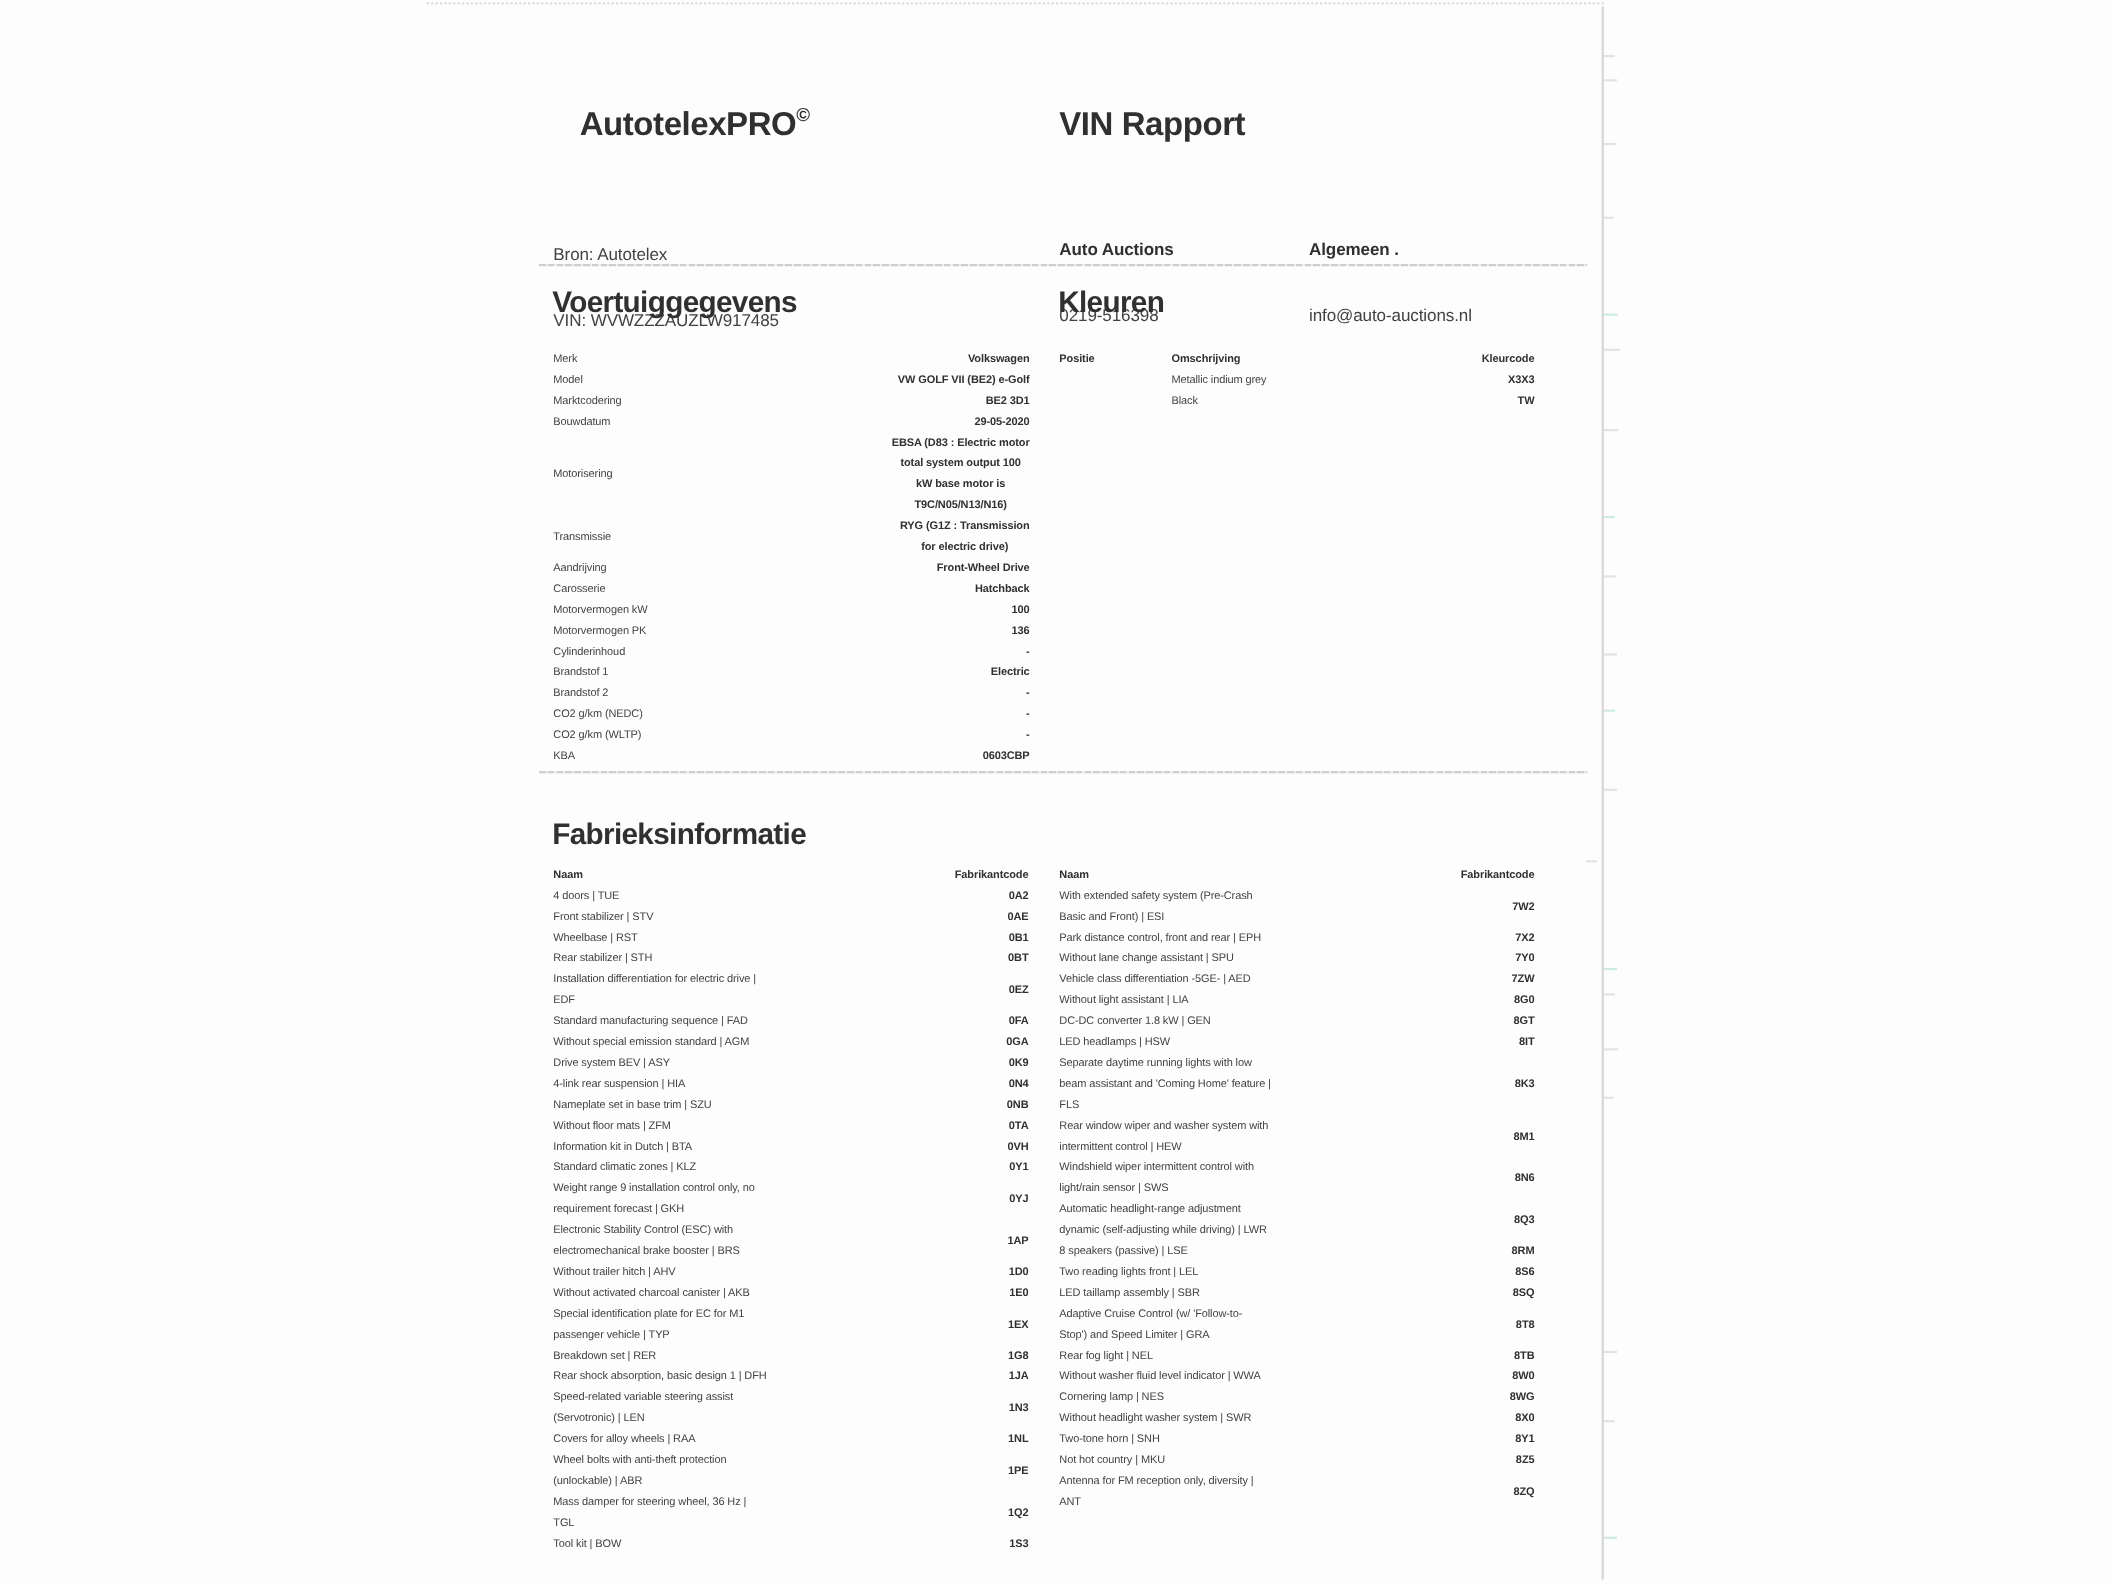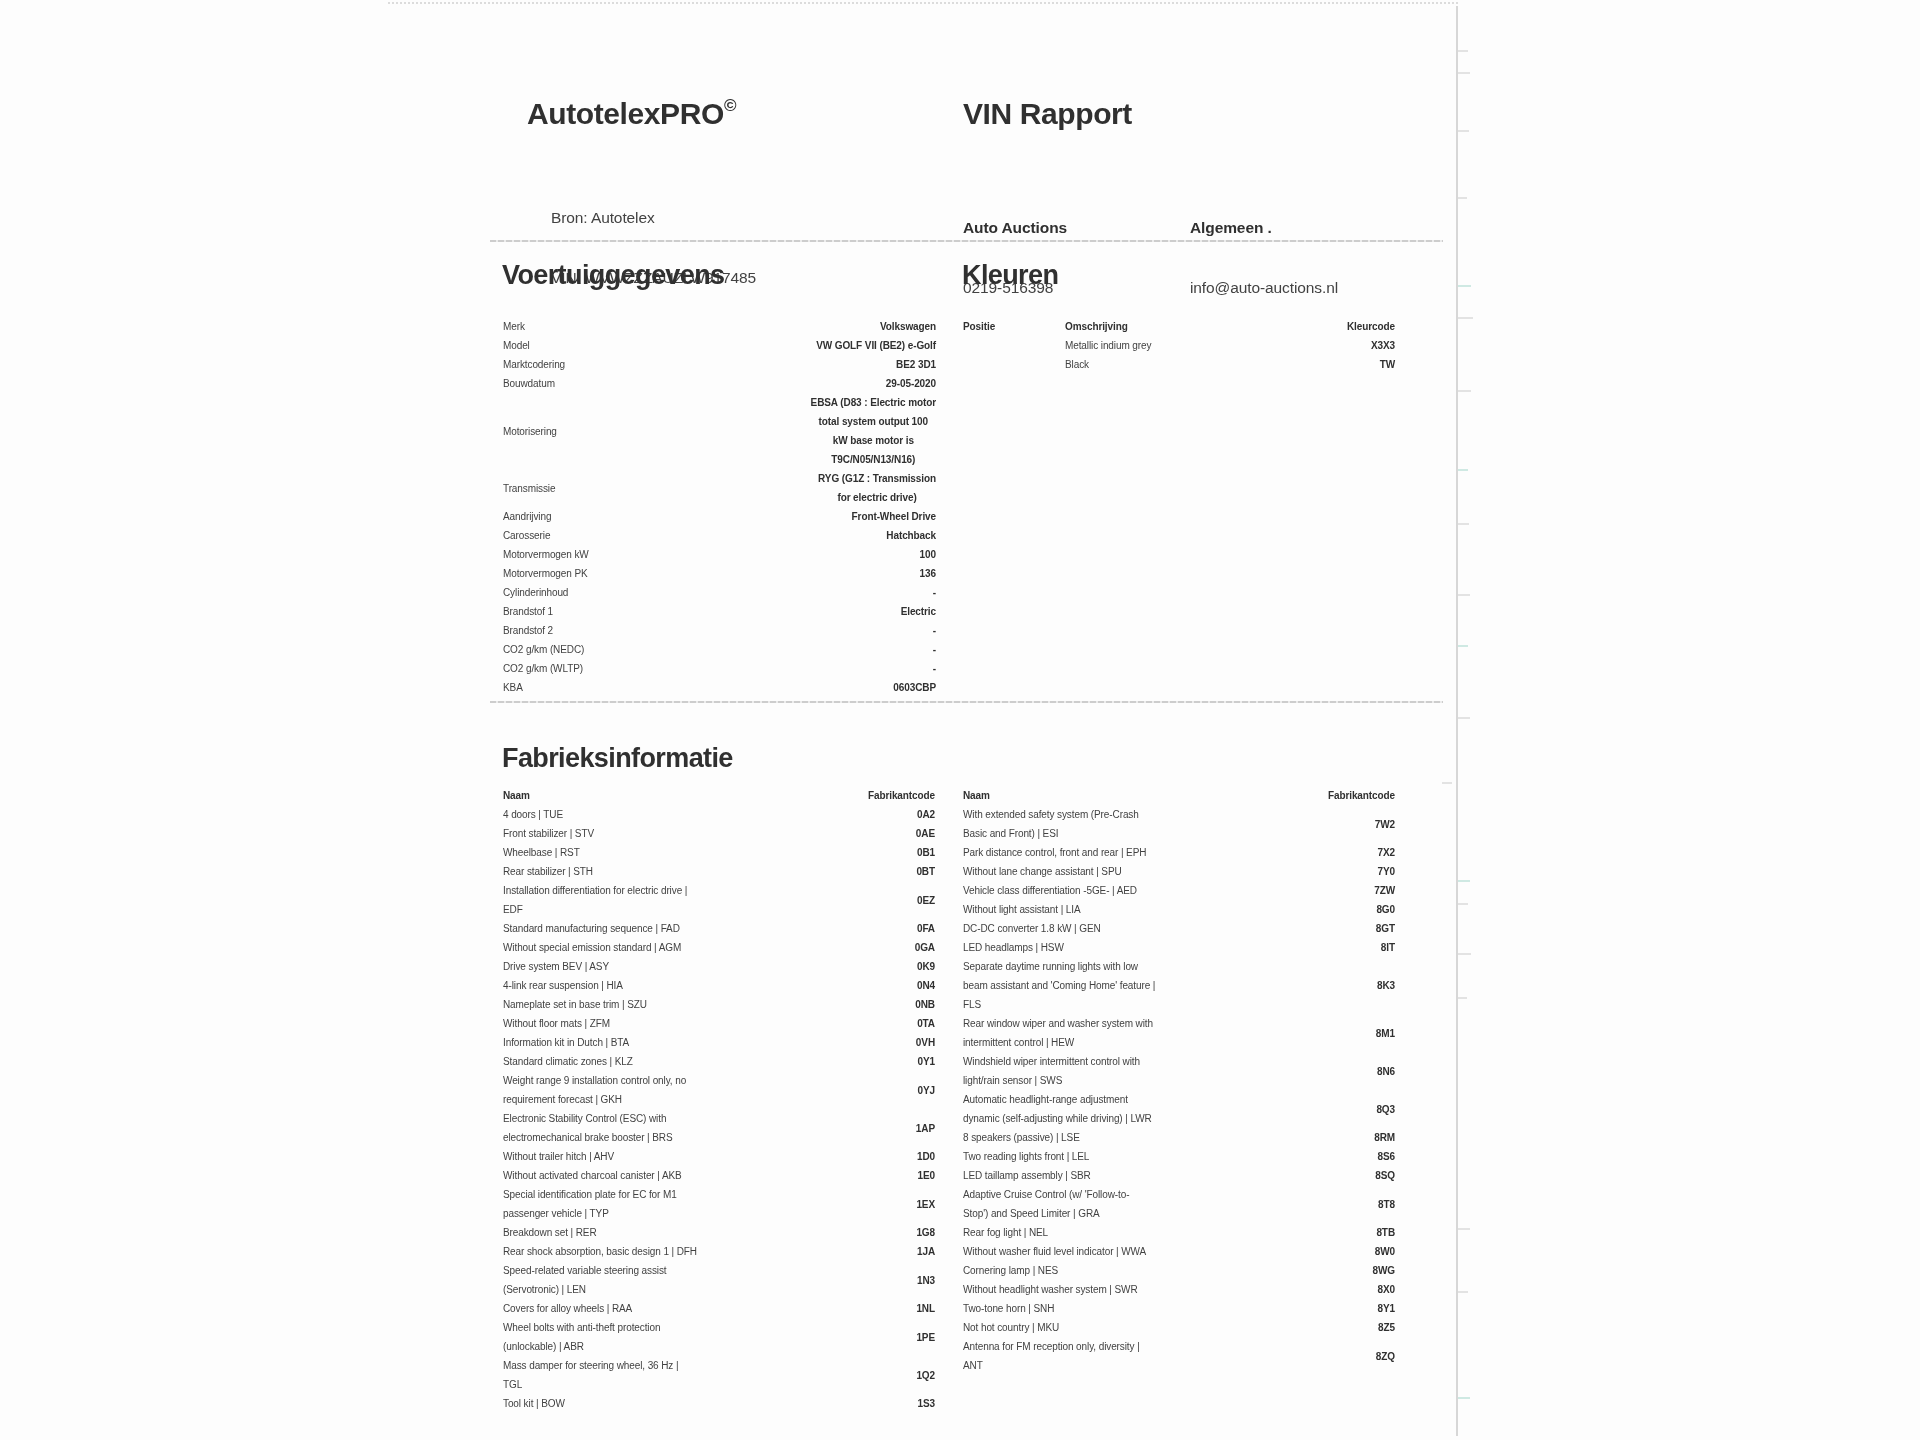--- a/index.html
+++ b/index.html
@@ -79,21 +79,21 @@
     <div class="tick" style="left:1458px;top:953px;width:13px;"></div>
     <div class="tick" style="left:1458px;top:997px;width:9px;"></div>
     <div class="tick" style="left:1458px;top:1228px;width:12px;"></div>
     <div class="tick" style="left:1458px;top:1291px;width:10px;"></div>
     <div class="tick teal" style="left:1458px;top:1397px;width:12px;"></div>
   </div>
 
   <div class="abs doc-title" style="left:527px;top:97px;"><span>AutotelexPRO</span><sup>©</sup></div>
   <div class="abs doc-title" style="left:963px;top:97px;">VIN Rapport</div>
 
-  <div class="abs info-block" style="left:503px;top:168px;margin-left:48px;">
+  <div class="abs info-block" style="left:503px;top:182px;">
     <div>Bron: Autotelex</div>
     <div>VIN: WVWZZZAUZLW917485</div>
   </div>
   <div class="abs info-block" style="left:963px;top:178px;">
     <div class="b">Auto Auctions</div>
     <div>0219-516398</div>
   </div>
   <div class="abs info-block" style="left:1190px;top:178px;">
     <div class="b">Algemeen .</div>
     <div>info@auto-auctions.nl</div>

